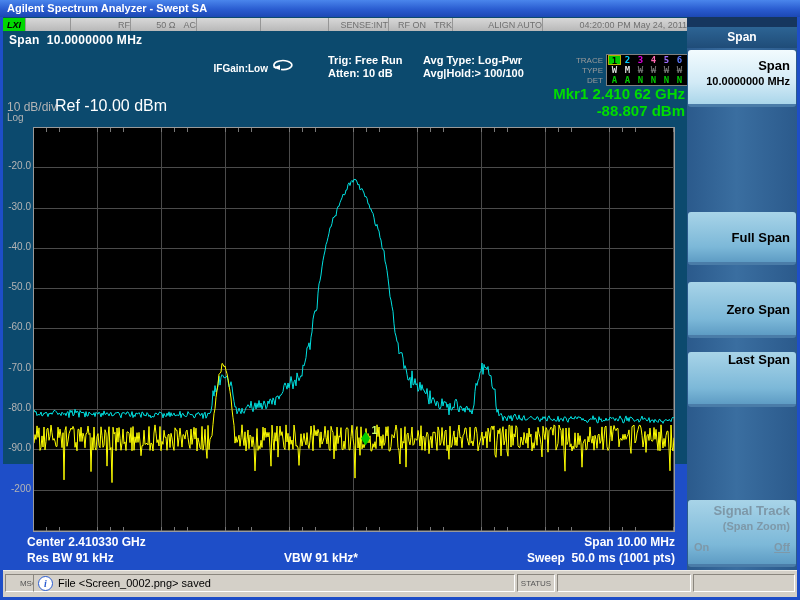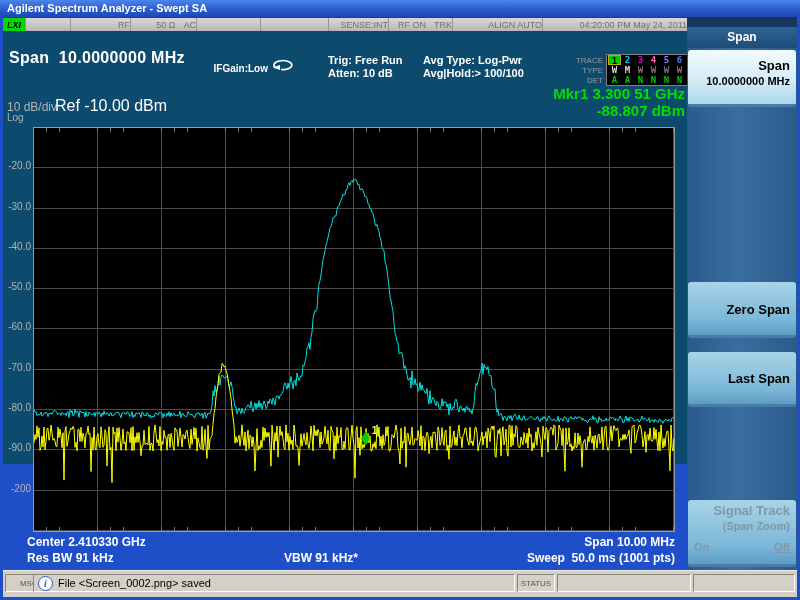--- a/index.html
+++ b/index.html
@@ -18,21 +18,21 @@
     padding-left:7px;box-sizing:border-box;
   }
   
   #screen{left:3px;top:17px;width:684px;height:447px;background:#0c4a6e;}
   
   #status-strip{left:0;top:1px;width:684px;height:13px;display:flex;
     background:linear-gradient(180deg,#d8d8d8,#b8b8b8);
     font-size:9px;color:#707070;}
   .seg{border-right:1px solid #969696;display:flex;align-items:center;justify-content:flex-end;gap:8px;box-sizing:border-box;}
   #lxi-badge{width:22px;background:#00d800;color:#000;font-weight:bold;font-style:italic;font-size:9px;display:flex;align-items:center;justify-content:center;border-right:1px solid #969696;}
-  #span-readout{left:6px;top:32px;font-size:16px;letter-spacing:.3px;color:#fff;font-weight:bold;white-space:pre;}
+  #span-readout{left:6px;top:16px;font-size:12px;letter-spacing:.3px;color:#fff;font-weight:bold;white-space:pre;}
   #ifgain{left:160px;top:46px;width:105px;text-align:right;font-size:10px;color:#fff;font-weight:bold;}
   #return-arrow{left:266px;top:40px;width:26px;height:14px;}
   #trig-block{left:298px;top:37px;font-size:11px;line-height:13px;color:#fff;font-weight:bold;margin-left:27px;}
   #avg-block{left:420px;top:37px;font-size:11px;line-height:13px;color:#fff;font-weight:bold;}
   #trace-block{left:560px;top:37px;display:flex;}
   #trace-labels{width:40px;text-align:right;font-size:8px;color:#9a9a9a;line-height:10px;padding:2px 3px 0 0;}
   #trace-values{border:1px solid #808080;background:#000;padding:0 1px;}
   .trace-row{display:flex;height:10px;line-height:10px;}
   .trace-row span{width:13px;text-align:center;font-family:"DejaVu Sans Mono",monospace;font-size:9px;font-weight:bold;}
   .t1{background:#00c800;color:#000;border:1px solid #b4b400;box-sizing:border-box;height:10px;}
@@ -164,21 +164,21 @@
         <span class="det">A</span>
         <span class="det">N</span>
         <span class="det">N</span>
         <span class="det">N</span>
         <span class="det">N</span>
       </div>
     </div>
   </div>
 
   <div class="abs" id="mkr-readout">
-    <div>Mkr1 3.300 51 GHz</div>
+    <div>Mkr1 2.410 62 GHz</div>
     <div>-88.807 dBm</div>
   </div>
 
   <div class="abs" id="scale-label">10 dB/div</div>
   <div class="abs" id="ref-label">Ref -10.00 dBm</div>
   <div class="abs" id="log-label">Log</div>
 
   <span class="ylab" style="top:143px">-20.0</span>
   <span class="ylab" style="top:184px">-30.0</span>
   <span class="ylab" style="top:224px">-40.0</span>
@@ -207,26 +207,29 @@
 
 <div class="abs" id="sidebar">
   <div class="abs" id="sidebar-top"></div>
   <div class="abs" id="menu-title">Span</div>
 
   <div class="abs softkey selected" style="top:33px;height:57px;padding-top:8px">
     <div class="sk-line1">Span</div>
     <div class="sk-line2">10.0000000 MHz</div>
   </div>
 
+  <div class="abs softkey" style="top:195px;height:53px;padding-top:18px">
+    <div class="sk-line1">Full Span</div>
+  </div>
 
   <div class="abs softkey" style="top:265px;height:56px;padding-top:20px">
     <div class="sk-line1">Zero Span</div>
   </div>
 
-  <div class="abs softkey" style="top:335px;height:55px;padding-top:19px">
+  <div class="abs softkey" style="top:335px;height:55px;">
     <div class="sk-line1">Last Span</div>
   </div>
 
   <div class="abs softkey disabled" style="top:483px;height:67px;padding-top:3px">
     <div class="sk-line1">Signal Track</div>
     <div class="sk-line2">(Span Zoom)</div>
     <div class="sk-onoff">
       <span>On</span>
       <span class="underline">Off</span>
     </div>

